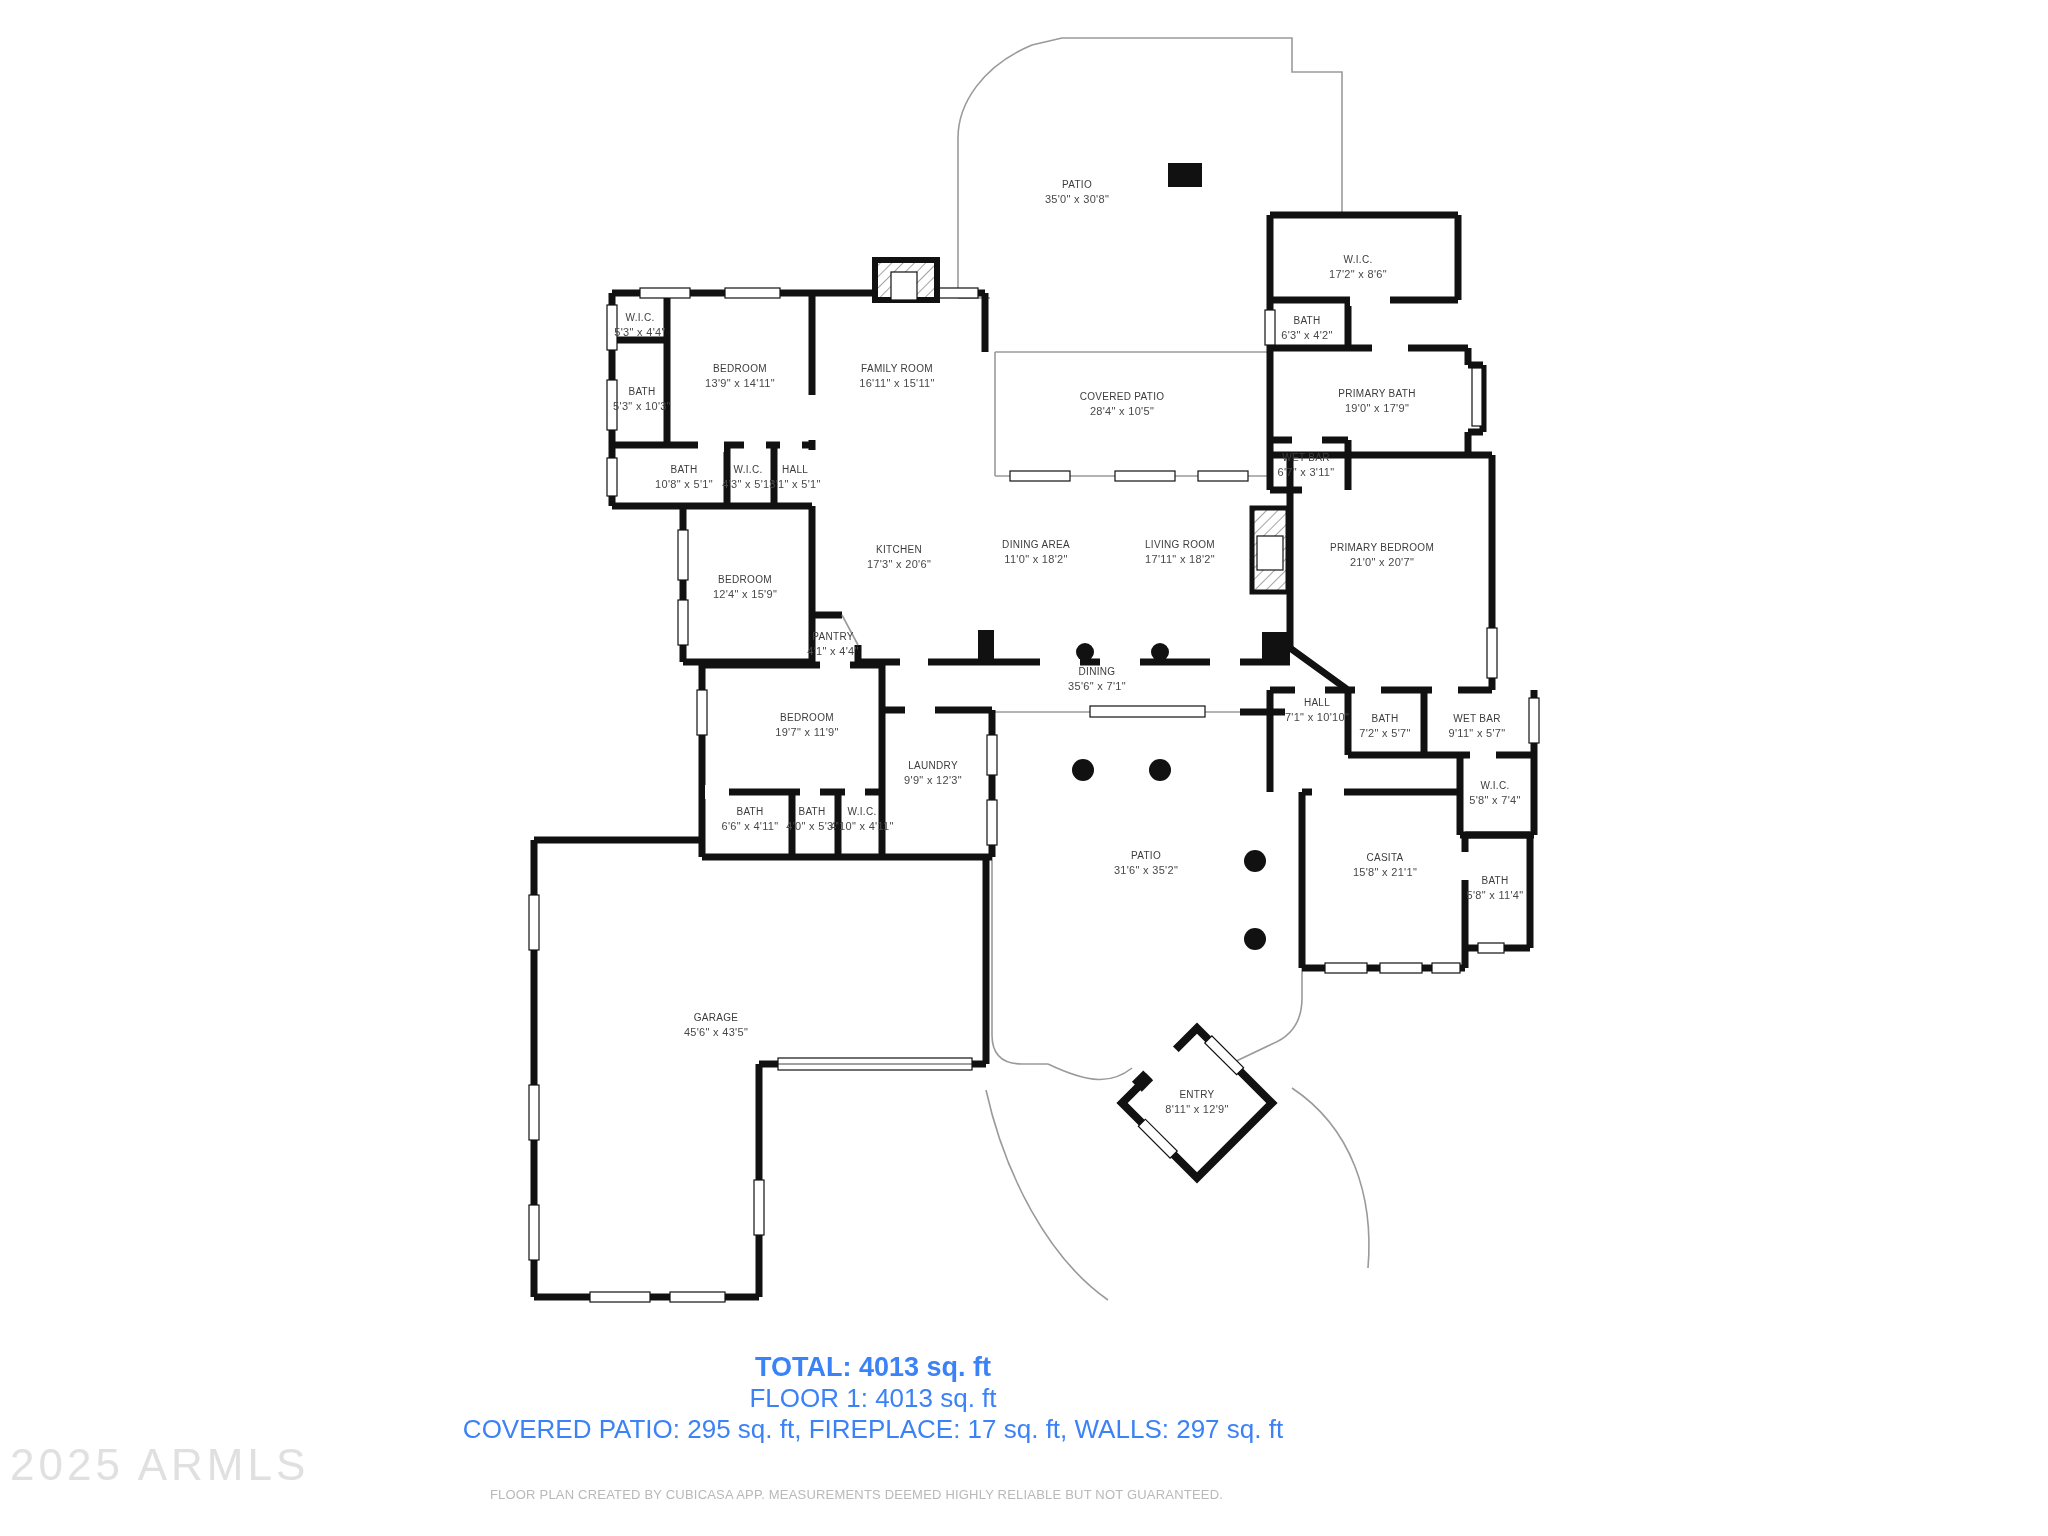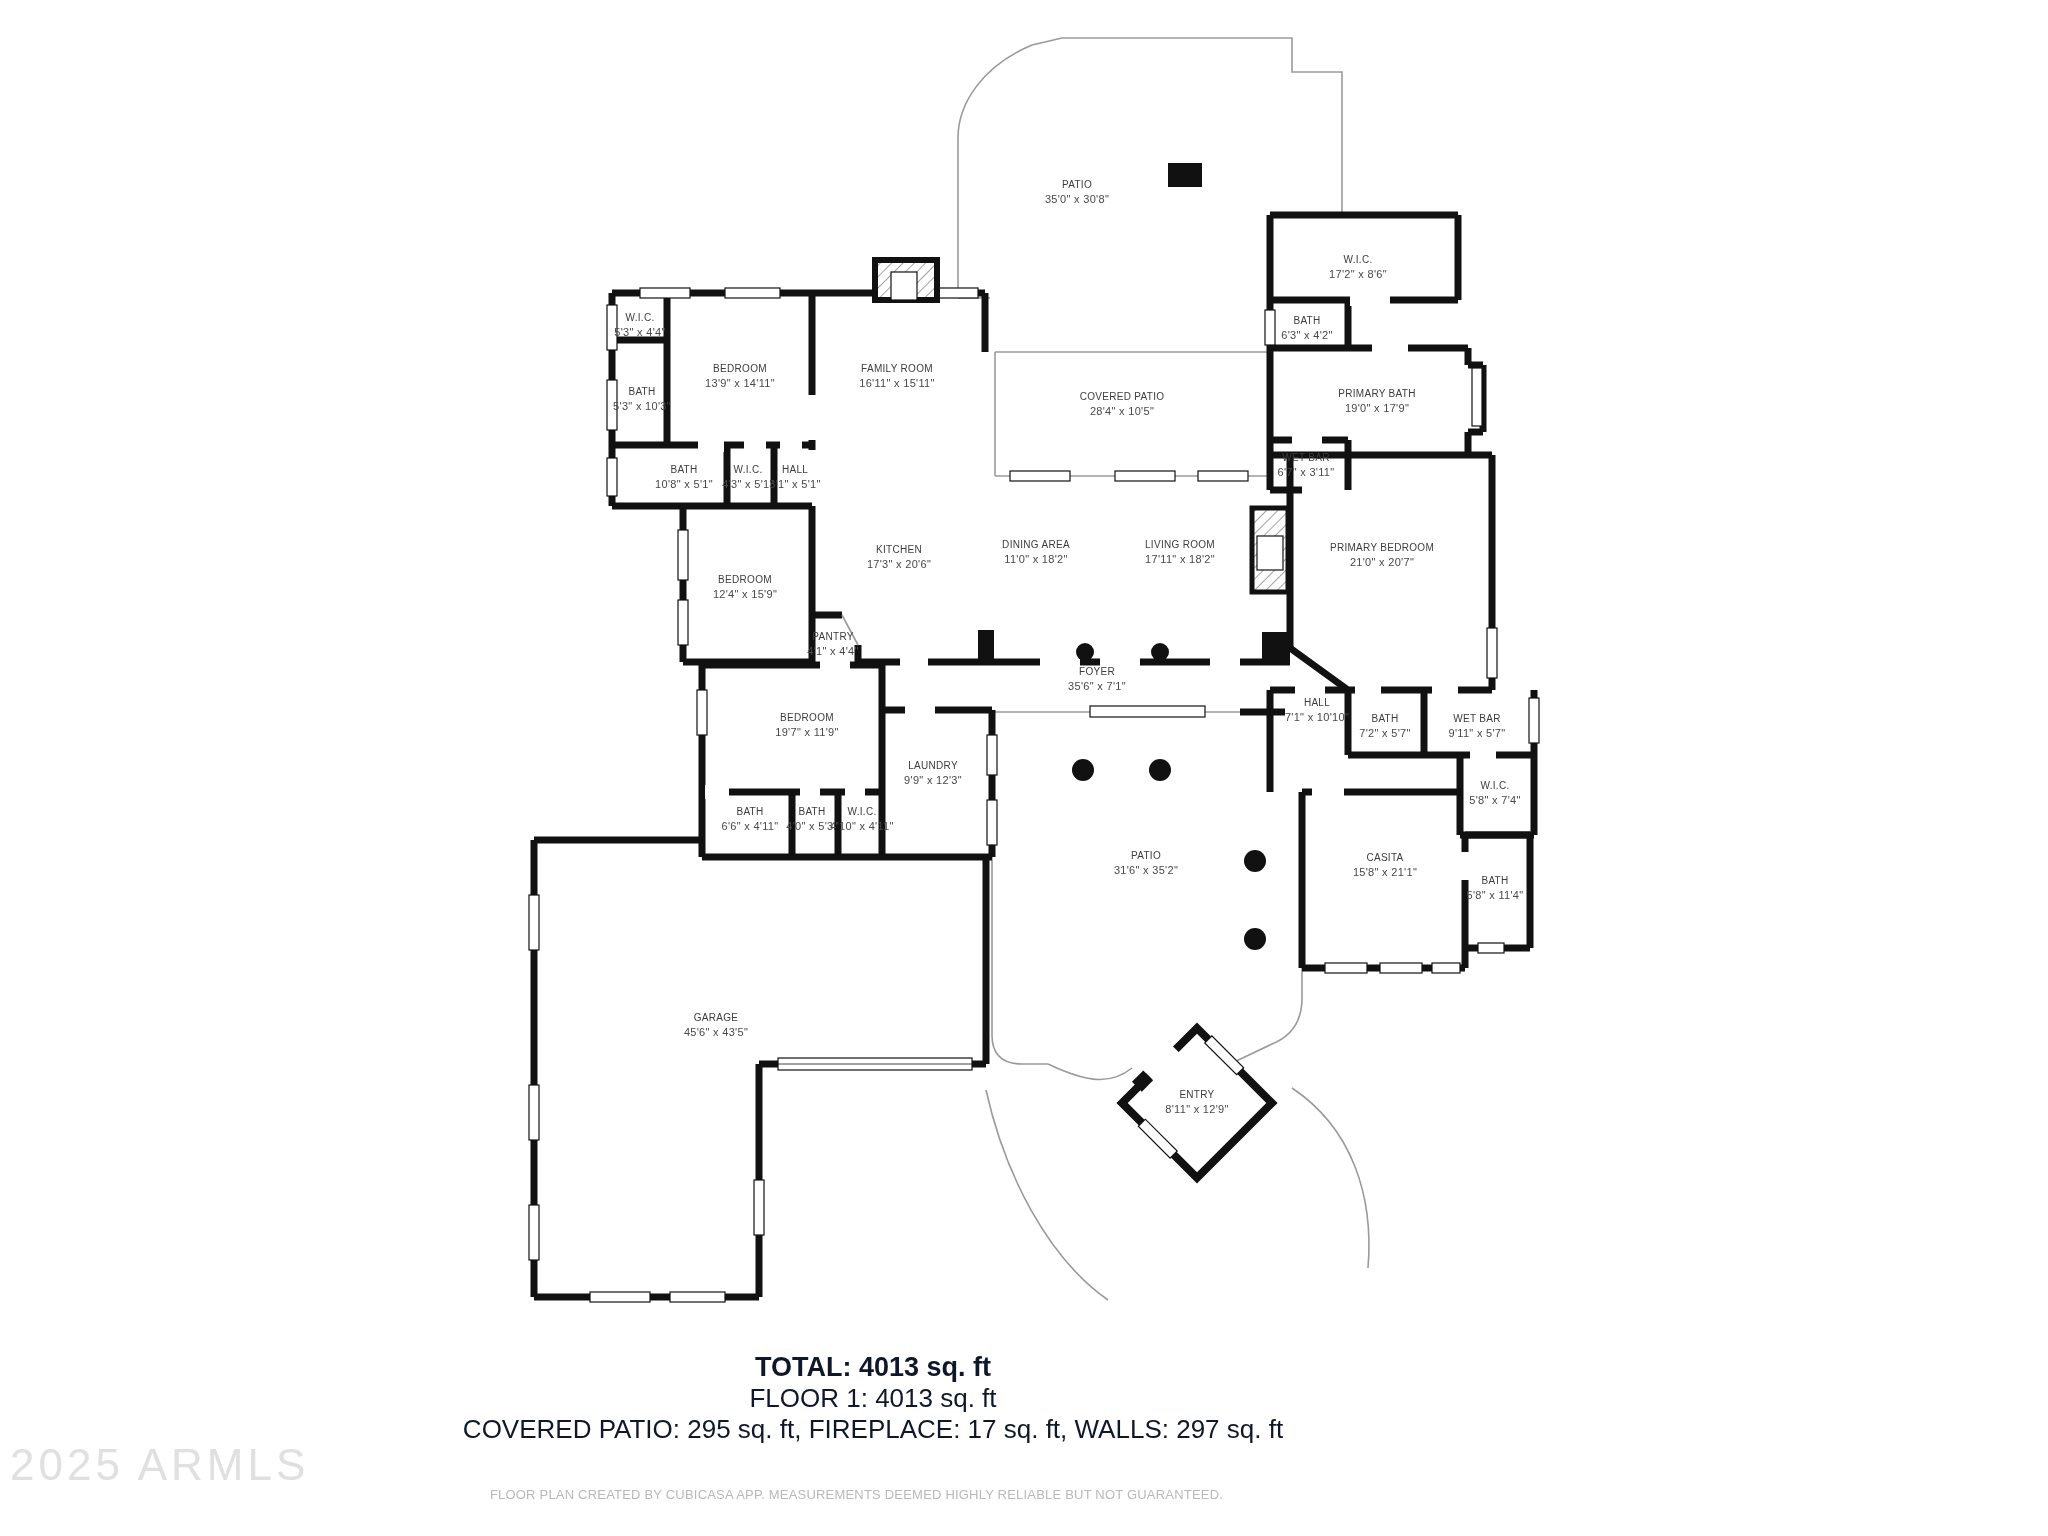--- a/index.html
+++ b/index.html
@@ -10,21 +10,21 @@
   #plan-svg{position:absolute;left:0;top:0;}
   .lbl{
     position:absolute;transform:translate(-50%,-50%);text-align:center;
     font-size:11.5px;line-height:1.4;color:#3c3c3c;white-space:nowrap;
     letter-spacing:.3px;
   }
   .lbl .rn{font-size:10px;}
   .lbl .rd{font-size:11px;color:#484848;}
   .summary{
     position:absolute;left:0;top:1352px;width:1746px;text-align:center;
-    color:#0f172a;font-size:26px;line-height:31px;
+    color:#3b82f6;font-size:26px;line-height:31px;
   }
   .summary .total{font-weight:bold;font-size:27px;}
   .footer{
     position:absolute;left:0;top:1487px;width:1713px;text-align:center;
     color:#b9b9b9;font-size:13px;letter-spacing:.2px;
   }
   .watermark{
     position:absolute;left:10px;top:1440px;color:#e0e0e0;font-size:44px;
     letter-spacing:4px;font-weight:400;
   }
@@ -252,21 +252,21 @@
   </div>
 <div class="lbl" style="left:745px;top:588px">
     <div class="rn">BEDROOM</div>
     <div class="rd">12'4" x 15'9"</div>
   </div>
 <div class="lbl" style="left:833px;top:645px">
     <div class="rn">PANTRY</div>
     <div class="rd">4'1" x 4'4"</div>
   </div>
 <div class="lbl" style="left:1097px;top:680px">
-    <div class="rn">FOYER</div>
+    <div class="rn">DINING</div>
     <div class="rd">35'6" x 7'1"</div>
   </div>
 <div class="lbl" style="left:1317px;top:711px">
     <div class="rn">HALL</div>
     <div class="rd">7'1" x 10'10"</div>
   </div>
 <div class="lbl" style="left:1385px;top:727px">
     <div class="rn">BATH</div>
     <div class="rd">7'2" x 5'7"</div>
   </div>

